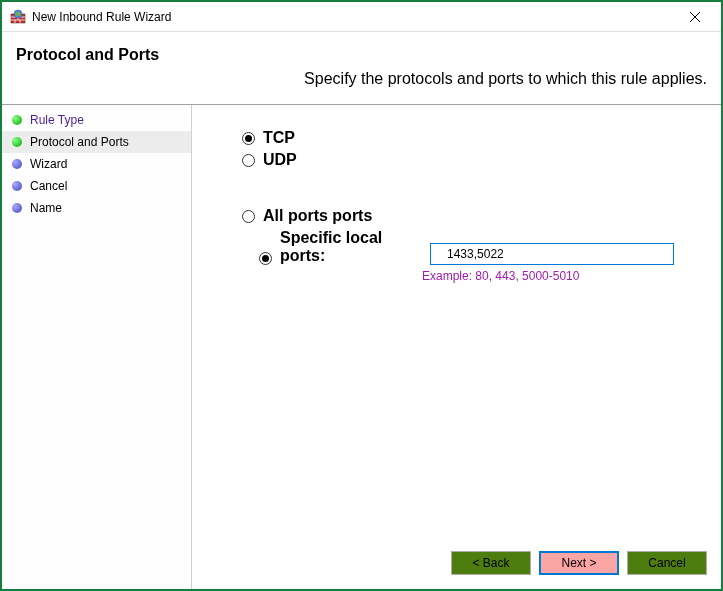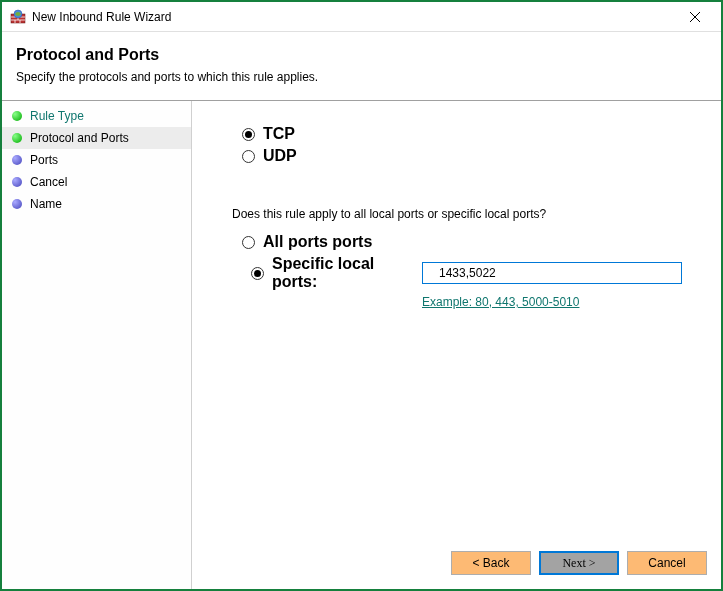--- a/index.html
+++ b/index.html
@@ -45,21 +45,22 @@
   }
   .header-area {
     padding: 14px 14px 10px 14px;
   }
   .header-area h1 {
     margin: 0 0 6px 0;
     font-size: 16px;
     font-weight: bold;
   }
   .header-area .subtitle {
-    font-size: 12px;
+    font-size: 16px;
+    text-align: right;
   }
   .divider {
     border-top: 1px solid #a0a0a0;
     margin: 6px 0 0 0;
   }
   .body-area {
     flex: 1;
     display: flex;
     min-height: 0;
   }
@@ -82,21 +83,21 @@
     display: flex;
     align-items: center;
     padding: 4px 10px;
     font-size: 12px;
     cursor: pointer;
   }
   .step-item.current {
     background: #ececec;
   }
   .step-item.completed .step-label {
-    color: #0f766e;
+    color: #4c1d95;
   }
   .step-bullet {
     width: 10px; height: 10px;
     border-radius: 50%;
     margin-right: 8px;
     flex-shrink: 0;
   }
   .bullet-green {
     background: radial-gradient(circle at 30% 30%, #8f8, #0a0);
   }
@@ -143,65 +144,63 @@
     cursor: pointer;
   }
   .radio-label.bold {
     font-weight: bold;
   }
   .spacer {
     height: 30px;
   }
   .ports-row {
     display: flex;
-    align-items: center;
-    margin: 4px 9px;
+    align-items: flex-end;
+    margin: 4px 17px;
   }
   .ports-row .radio-label {
     width: 150px;
   }
   .ports-input {
     flex: 1;
     height: 22px;
     border: 1px solid #0078d7;
     padding: 2px 16px;
     font-size: 12px;
     font-family: inherit;
     max-width: 300px;
   }
   .example-text {
     margin-left: 180px;
     font-size: 12px;
-    color: #0f766e;
+    color: #a21caf;
     margin-top: 2px;
-    text-decoration: underline;
   }
   .button-bar {
     position: absolute;
     bottom: 14px;
     right: 14px;
     display: flex;
     gap: 8px;
   }
   .btn {
     min-width: 80px;
     height: 24px;
     border: 1px solid #adadad;
-    background: #fdba74;
+    background: #4d7c0f;
     font-size: 12px;
     cursor: pointer;
     display: flex;
     align-items: center;
     justify-content: center;
     font-family: inherit;
   }
   .btn.primary {
     border: 2px solid #0078d7;
-    background: #a3a3a3;
-    font-family: Liberation Serif, serif;
+    background: #fca5a5;
   }
 </style>
 </head>
 <body>
 
 <div class="window">
 
   <div class="titlebar">
     <span class="app-icon">
       <svg width="16" height="16" viewBox="0 0 16 16">
@@ -240,21 +239,21 @@
         <div class="step-item completed">
           <span class="step-bullet bullet-green"></span>
           <span class="step-label">Rule Type</span>
         </div>
         <div class="step-item current">
           <span class="step-bullet bullet-green"></span>
           <span class="step-label">Protocol and Ports</span>
         </div>
         <div class="step-item">
           <span class="step-bullet bullet-blue"></span>
-          <span class="step-label">Ports</span>
+          <span class="step-label">Wizard</span>
         </div>
         <div class="step-item">
           <span class="step-bullet bullet-blue"></span>
           <span class="step-label">Cancel</span>
         </div>
         <div class="step-item">
           <span class="step-bullet bullet-blue"></span>
           <span class="step-label">Name</span>
         </div>
       </div>
@@ -268,21 +267,20 @@
           <span class="radio-label bold">TCP</span>
         </div>
         <div class="radio-row">
           <span class="radio"></span>
           <span class="radio-label bold">UDP</span>
         </div>
       </div>
 
       <div class="spacer"></div>
 
-      <div class="question">Does this rule apply to all local ports or specific local ports?</div>
       <div class="radio-group">
         <div class="radio-row">
           <span class="radio"></span>
           <span class="radio-label bold">All ports ports</span>
         </div>
         <div class="ports-row">
           <span class="radio checked"></span>
           <span class="radio-label bold">Specific local ports:</span>
           <input class="ports-input" type="text" value="1433,5022" style="">
         </div>

